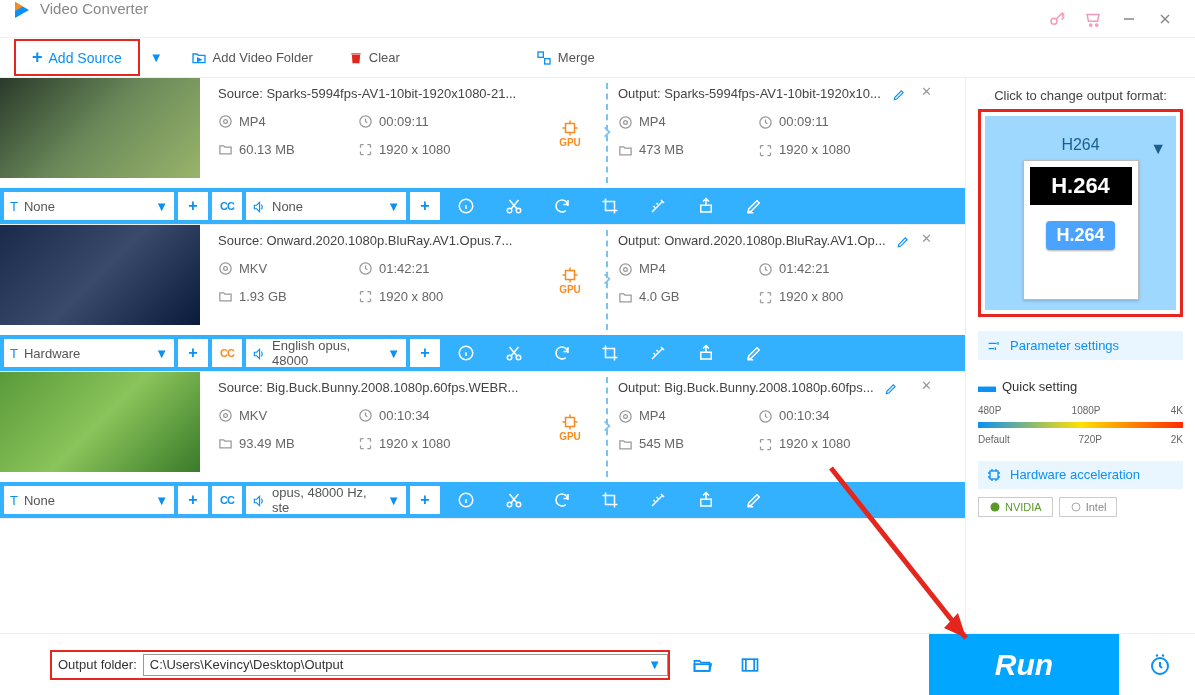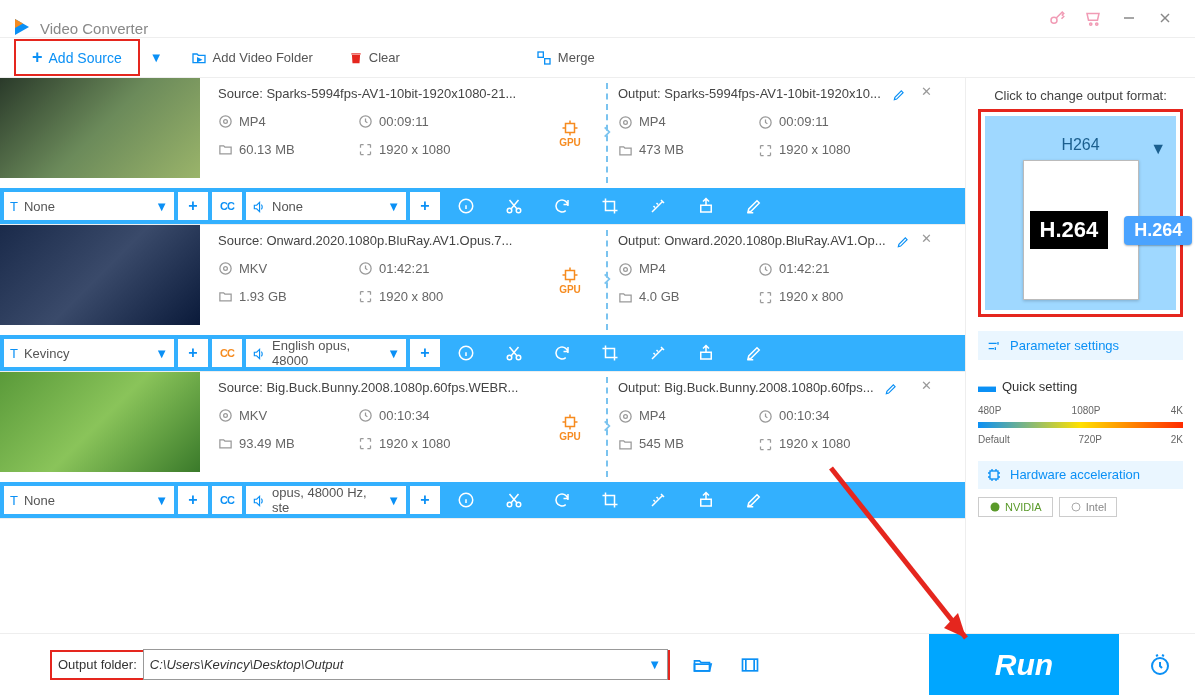--- a/index.html
+++ b/index.html
@@ -1,17 +1,17 @@
 <!DOCTYPE html>
 <html><head>
 <meta charset="utf-8">
 <style>
 * { box-sizing: border-box; margin: 0; padding: 0; }
 body { font-family: "Segoe UI", Arial, sans-serif; font-size: 13px; color: #333; background: #fff; width: 1195px; height: 695px; overflow: hidden; position: relative; }
-.titlebar { height: 38px; display: flex; align-items: flex-end; padding: 0 12px; border-bottom: 1px solid #eee; }
+.titlebar { height: 38px; display: flex; align-items: flex-start; padding: 0 12px; border-bottom: 1px solid #eee; }
 .titlebar .logo { width: 20px; height: 20px; margin-right: 8px; }
 .titlebar .title { color: #888; font-size: 15px; flex: 1; }
 .titlebar .winicon { width: 36px; height: 38px; display: flex; align-items: center; justify-content: center; color: #aaa; cursor: pointer; }
 .titlebar .winicon.pink { color: #f19bb5; }
 .toolbar { height: 40px; display: flex; align-items: center; padding: 0 14px; border-bottom: 1px solid #eee; gap: 20px; }
 .tbtn { display: flex; align-items: center; gap: 6px; color: #555; cursor: pointer; padding: 4px 8px; }
 .addfiles { border: 2px solid #e5261e; padding: 6px 16px; color: #0b90f5; font-size: 14px; }
 .addfiles .plus { color: #0b90f5; font-weight: bold; font-size: 18px; }
 .drop { color: #0b90f5; margin-left: -10px; }
 .content { display: flex; height: 555px; }
@@ -38,32 +38,32 @@
 .barsel { background: #fff; height: 28px; display: flex; align-items: center; padding: 0 6px; color: #555; gap: 6px; }
 .barsel.sub { width: 170px; }
 .barsel.aud { width: 160px; }
 .barsel .dd { color: #0b90f5; margin-left: auto; }
 .barsq { width: 30px; height: 28px; background: #fff; display: flex; align-items: center; justify-content: center; color: #0b90f5; cursor: pointer; font-size: 16px; font-weight: bold; }
 .barsq.cc { font-size: 11px; letter-spacing: -1px; }
 .baract { width: 44px; height: 36px; display: flex; align-items: center; justify-content: center; color: #fff; cursor: pointer; }
 .bottom { height: 62px; display: flex; align-items: center; padding: 0 10px 0 50px; gap: 16px; border-top: 1px solid #eee; background: #fff; }
 .outbox { border: 2px solid #e5261e; display: flex; align-items: center; height: 30px; width: 620px; }
 .outlabel { padding: 0 6px; color: #333; }
-.outpath { border: 1px solid #999; height: 31px; flex: 1; padding: 0 6px; display: flex; align-items: center; background: #fff; font-style: italic; }
+.outpath { border: 1px solid #999; height: 22px; flex: 1; padding: 0 6px; display: flex; align-items: center; background: #fff; }
 .outdd { color: #0b90f5; margin-left: auto; }
 .bbtn { color: #0b90f5; cursor: pointer; padding: 4px; }
 .runbtn { width: 190px; height: 62px; background: #00a6ff; color: #fff; font-size: 30px; font-style: italic; font-weight: 600; display: flex; align-items: center; justify-content: center; cursor: pointer; margin-left: auto; }
 .clockbtn { width: 50px; color: #0b90f5; display: flex; align-items: center; justify-content: center; }
 
 .rtitle { text-align: center; color: #444; margin-bottom: 6px; }
 .formatbox { border: 3px solid #e5261e; padding: 4px; }
 .formatin { background: #9fd8ff; padding: 6px 4px 10px 4px; position: relative; }
 .formathead { text-align: center; color: #1b5f8f; font-size: 16px; padding: 2px 0 6px 0; position: relative; margin-top: 12px; }
 .formathead .dd { position: absolute; right: 6px; top: 6px; color: #1b5f8f; }
-.card { background: #fff; border: 1px solid #bbb; width: 116px; height: 140px; margin: 0 auto; padding: 6px; display: flex; flex-direction: row; gap: 16px; align-items: center; box-shadow: 0 1px 3px rgba(0,0,0,.2); }
+.card { background: #fff; border: 1px solid #bbb; width: 116px; height: 140px; margin: 0 auto; padding: 6px; display: flex; flex-direction: column; gap: 16px; align-items: center; box-shadow: 0 1px 3px rgba(0,0,0,.2); }
 .cardtop { background: #000; color: #fff; font-weight: bold; font-size: 22px; padding: 6px 10px; width: 100%; text-align: center; }
 .cardbot { background: #4aa3ff; color: #fff; font-weight: bold; font-size: 18px; padding: 4px 10px; border-radius: 4px; box-shadow: 0 1px 2px rgba(0,0,0,.3); }
 .param { margin-top: 14px; background: #eaf6ff; color: #0b90f5; padding: 6px 8px; display: flex; align-items: center; gap: 8px; cursor: pointer; text-align: right; }
 .qs { margin-top: 16px; }
 .qs .qh { color: #333; display: flex; align-items: center; gap: 6px; font-size: 13px; margin-bottom: 8px; }
 .qs .qmark { color: #0b90f5; font-size: 18px; }
 .slider { height: 6px; background: linear-gradient(90deg,#0b90f5 0%,#ffe000 50%,#ff2a00 100%); position: relative; margin: 6px 0; }
 .ticks { display: flex; justify-content: space-between; font-size: 10px; color: #666; }
 .hw { margin-top: 16px; background: #eaf6ff; color: #0b90f5; padding: 6px 8px; display: flex; align-items: center; gap: 8px; cursor: pointer; }
 .gpus { display: flex; gap: 6px; margin-top: 8px; }
@@ -363,21 +363,21 @@
                     <path d="M4 4h5M4 4v5M20 4h-5M20 4v5M4 20h5M4 20v-5M20 20h-5M20 20v-5"></path>
                   </svg></span>
                 <span>1920 x 800</span>
               </div>
       </div>
     </div>
   </div>
   <div class="item-bar">
     <div class="barsel sub">
             <span style="color:#0b90f5">T</span>
-            <span>Kevincy</span>
+            <span>Hardware</span>
             <span class="dd">▼</span>
           </div>
     <div class="barsq">+</div>
     <div class="barsq cc" style="color:#f68b1f">CC</div>
     <div class="barsel aud">
             <span style="color:#0b90f5"><svg width="14" height="14" viewBox="0 0 24 24" fill="none" stroke="currentColor" stroke-width="2">
                 <path d="M4 9h4l5-5v16l-5-5H4z"></path>
                 <path d="M16 8c2 2 2 6 0 8"></path>
               </svg></span>
             <span>English opus, 48000</span>

